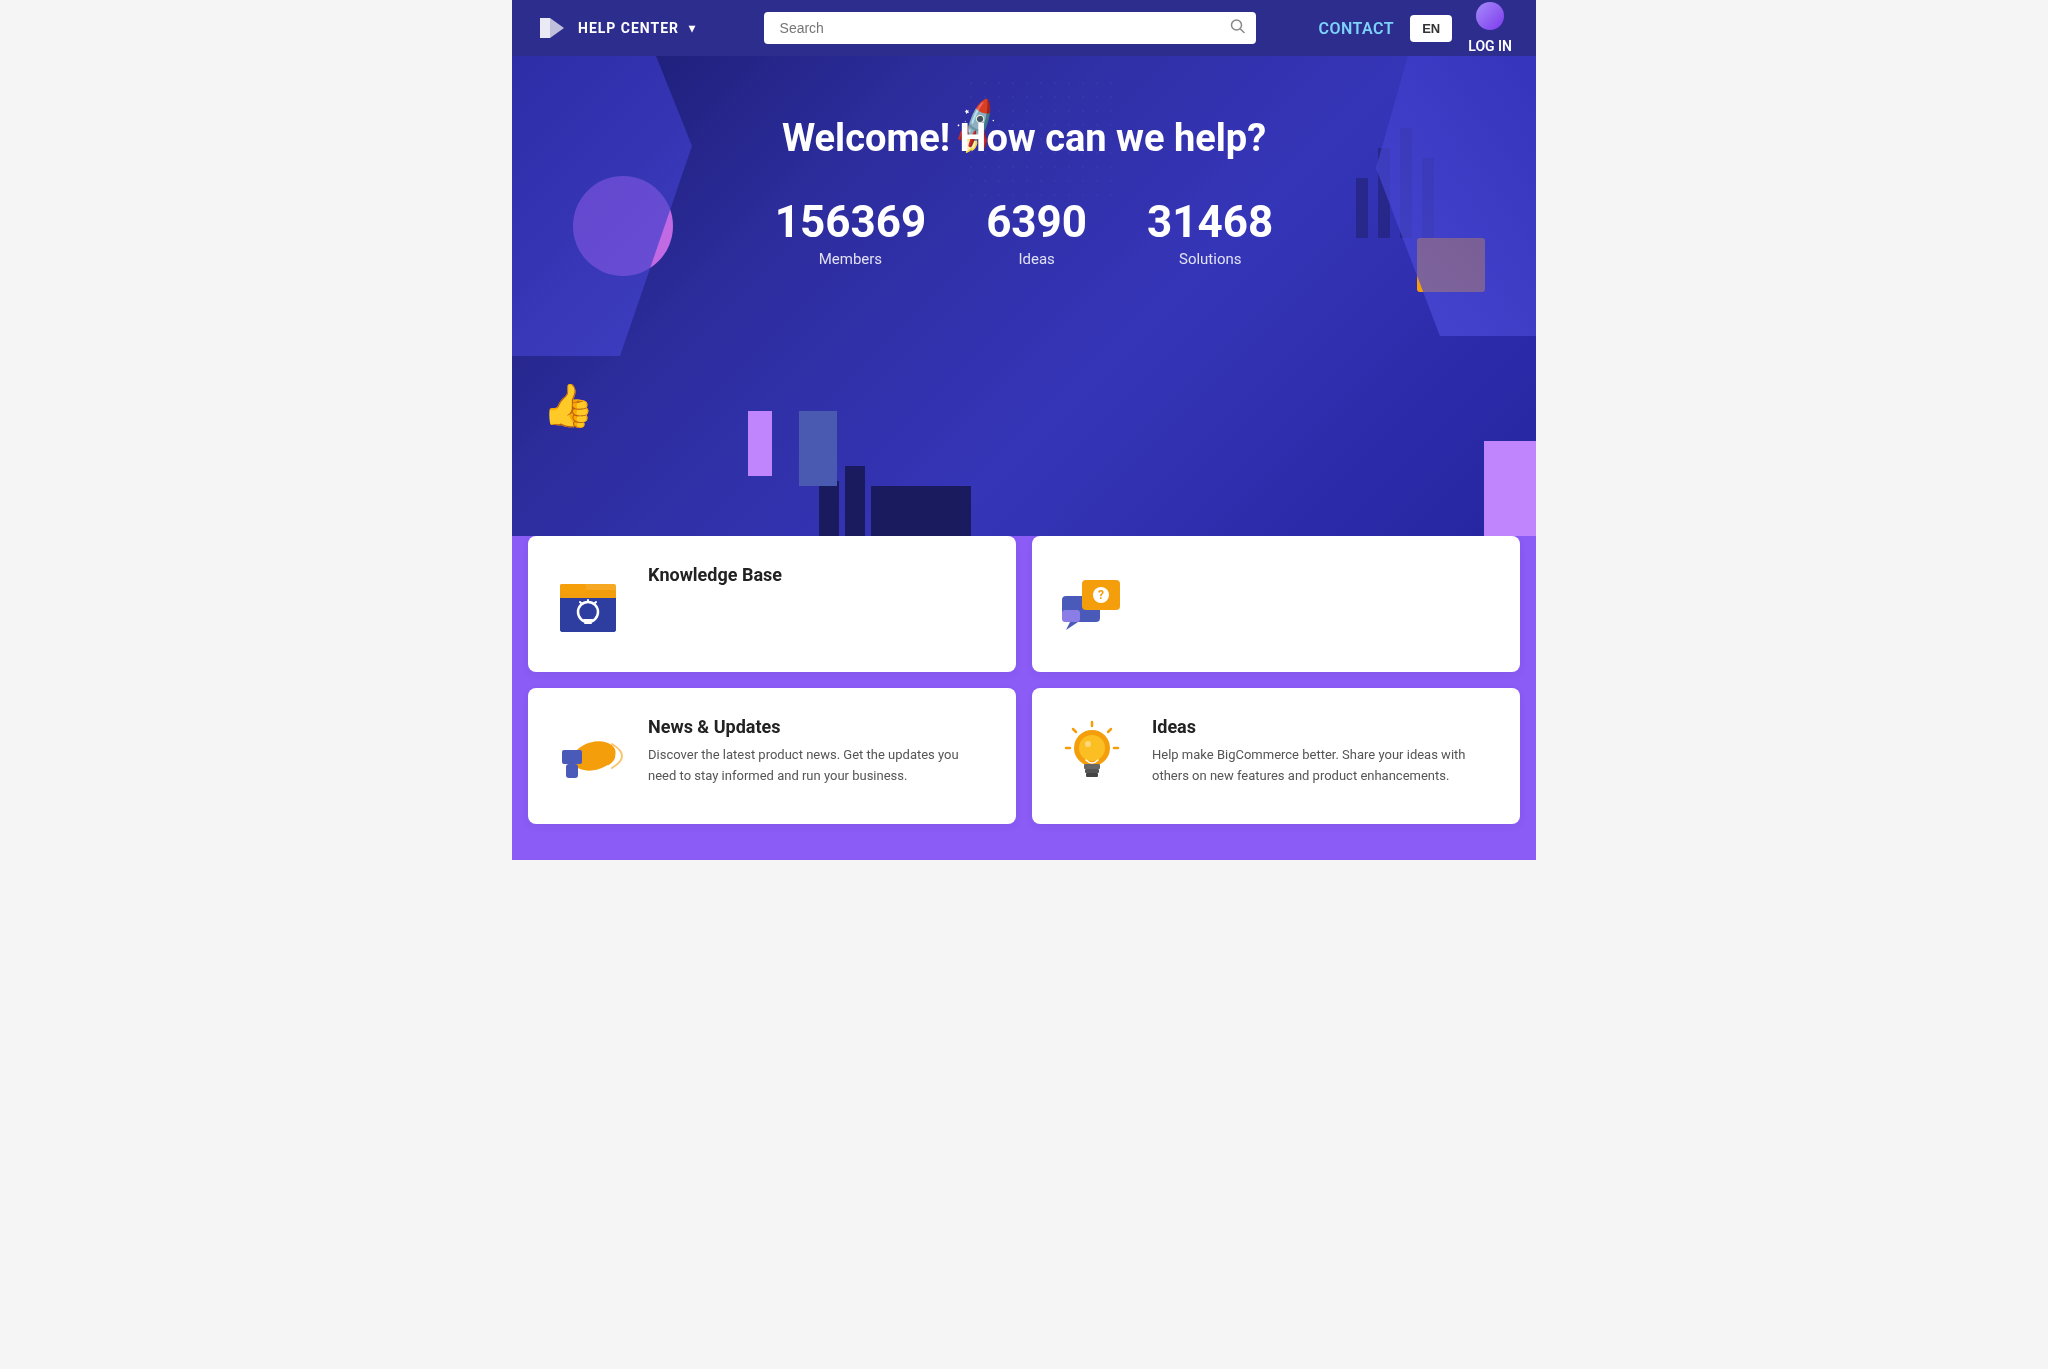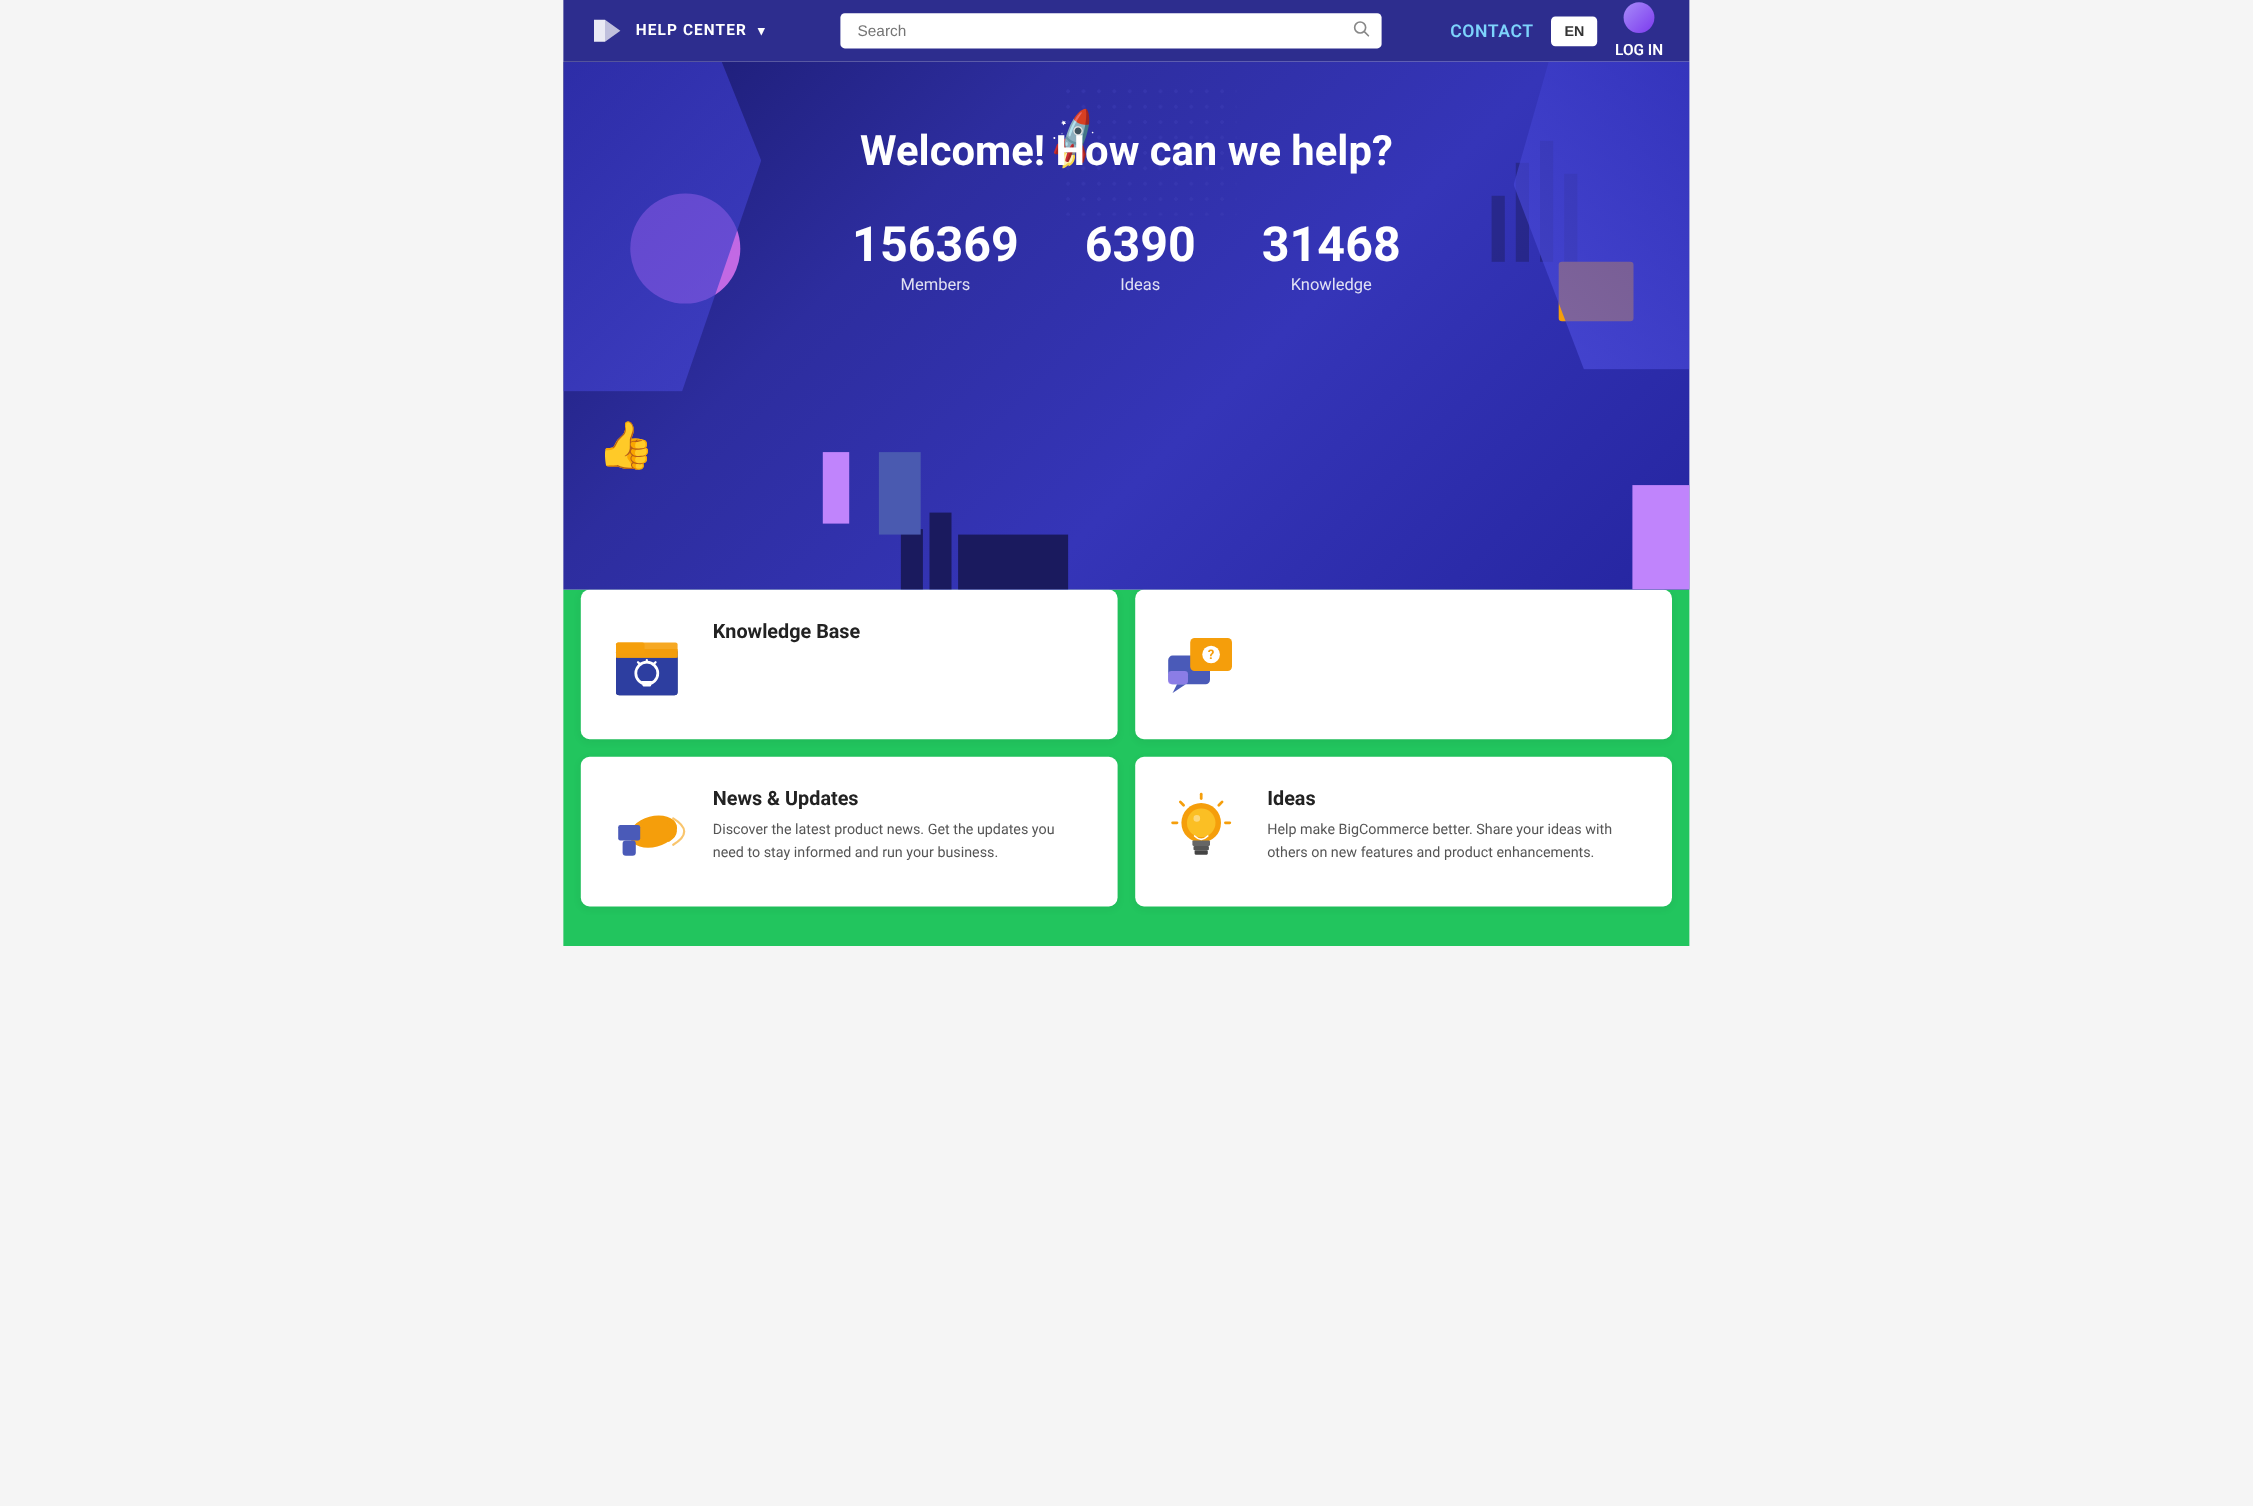--- a/index.html
+++ b/index.html
@@ -153,21 +153,21 @@
       line-height: 1;
     }
     .stat-label {
       color: rgba(255,255,255,0.85);
       font-size: 15px;
       margin-top: 6px;
     }
 
     
     .cards-section {
-      background: #22c55e;
+      background: #8b5cf6;
       padding: 0 0 20px;
     }
     .cards-grid {
       display: grid;
       grid-template-columns: 1fr 1fr;
       gap: 0 16px;
       padding: 0 16px;
     }
     .card {
       background: white;
@@ -274,21 +274,21 @@
     <div class="stat-item">
       <div class="stat-number">156369</div>
       <div class="stat-label">Members</div>
     </div>
     <div class="stat-item">
       <div class="stat-number">6390</div>
       <div class="stat-label">Ideas</div>
     </div>
     <div class="stat-item">
       <div class="stat-number">31468</div>
-      <div class="stat-label">Knowledge</div>
+      <div class="stat-label">Solutions</div>
     </div>
   </div>
 </section>
 
 <div class="cards-section">
   <div class="cards-grid">
 
     <div class="card">
       <div class="card-icon">
         <svg width="72" height="72" viewBox="0 0 72 72" fill="none">

